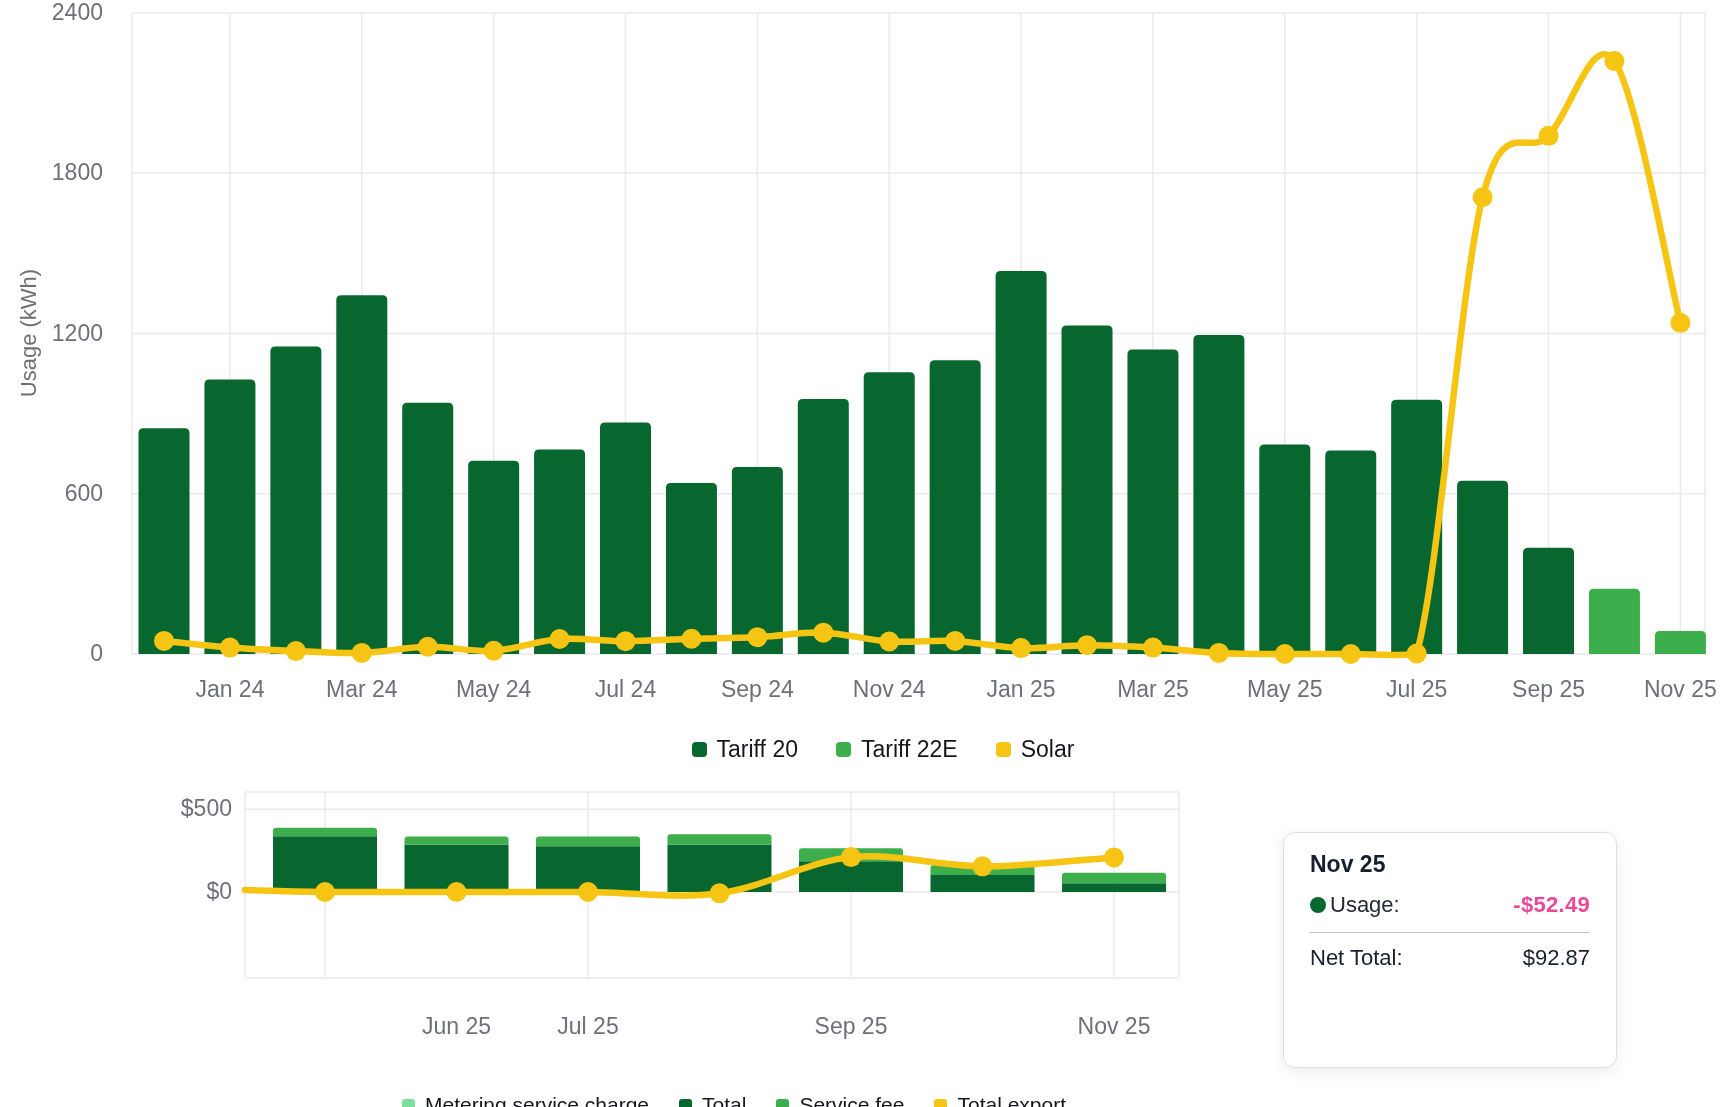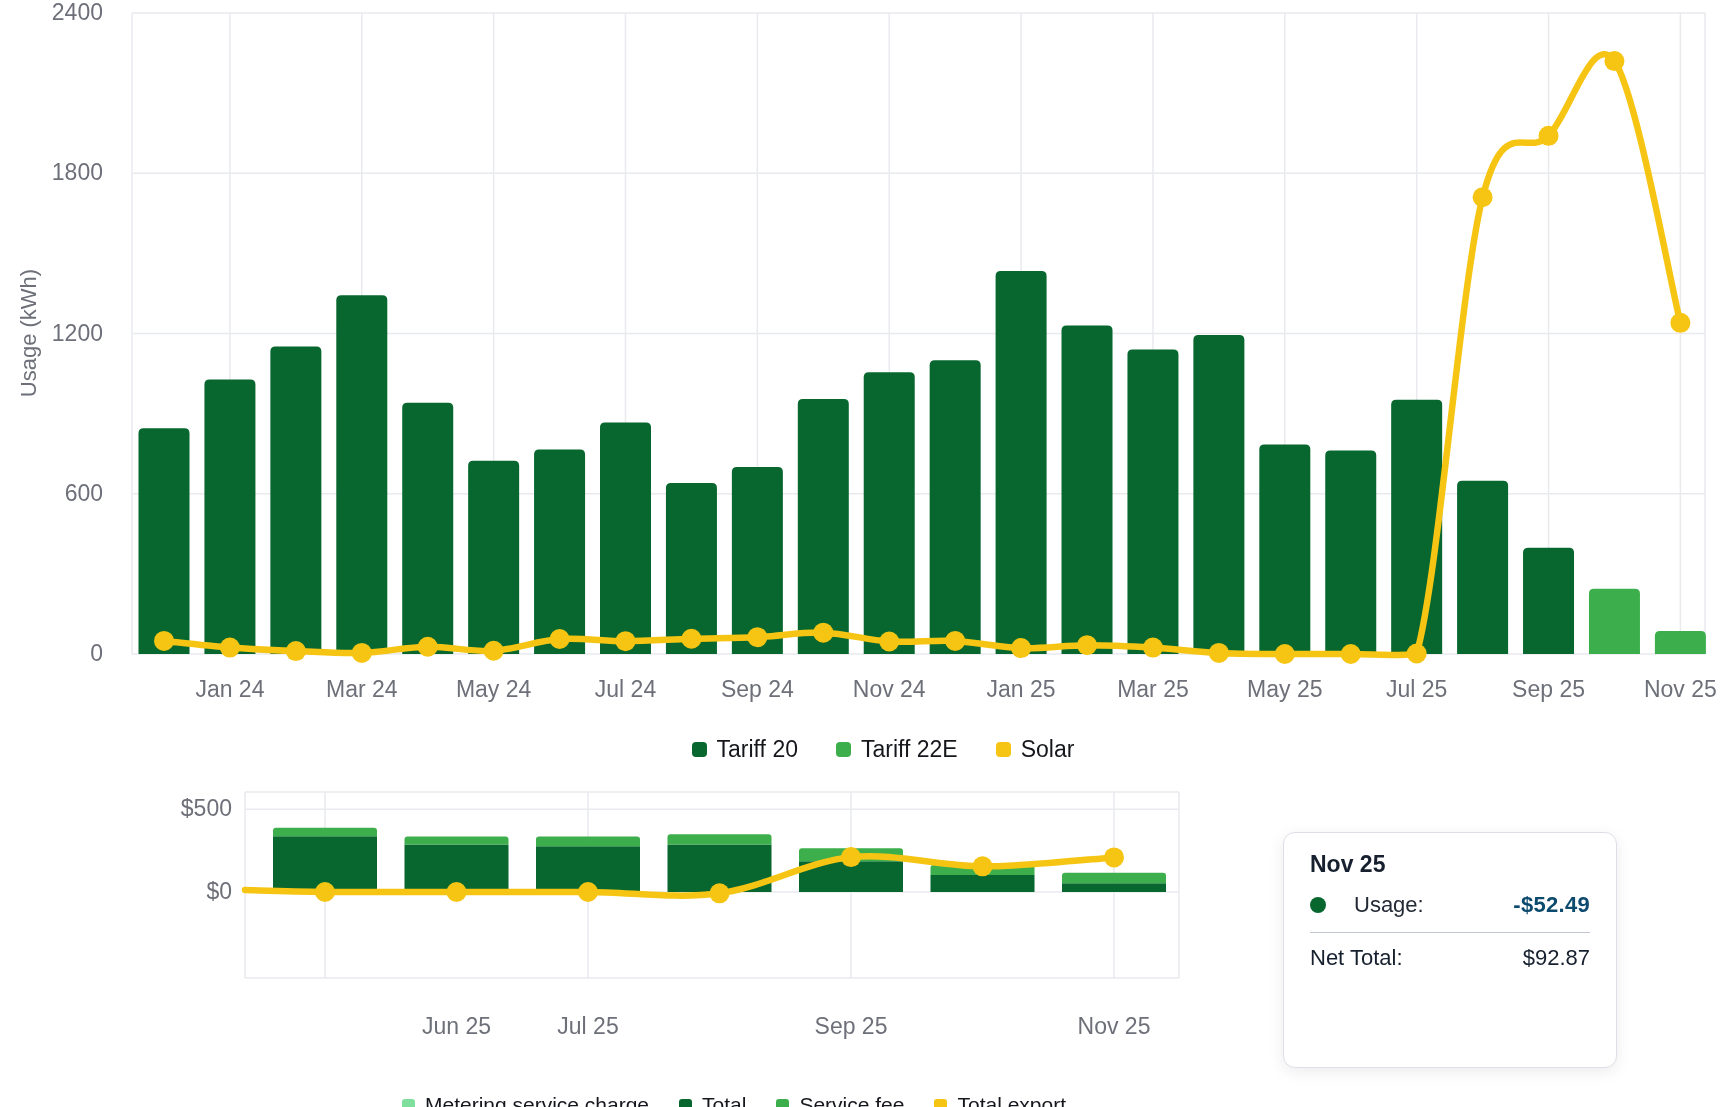--- a/index.html
+++ b/index.html
@@ -11,23 +11,23 @@
   #legend-bottom{top:1090px;left:245px;width:934px;height:30px;gap:30px;}
   .leg-item{display:flex;align-items:center;gap:10px;cursor:pointer;}
   .leg-item .sw{width:15px;height:15px;border-radius:4px;display:inline-block;}
   #legend-bottom .leg-item .sw{width:13px;height:13px;border-radius:3px;}
   #legend-top .leg-item span.lbl{font-size:23px;color:#15171c;}
   #legend-bottom .leg-item span.lbl{font-size:21px;color:#15171c;}
   #tooltip{position:absolute;left:1283px;top:832px;width:334px;height:236px;box-sizing:border-box;
      background:#fff;border:1px solid #dcdfe6;border-radius:12px;box-shadow:0 4px 16px rgba(0,0,0,.08);
      padding:18px 26px 16px 26px;}
   #tooltip .tt-title{font-size:23px;font-weight:bold;color:#17202e;margin-bottom:12px;}
-  .tt-row{display:flex;align-items:center;gap:28px;height:30px;margin-bottom:10px;font-size:22px;color:#232a35;}
+  .tt-row{display:flex;align-items:center;gap:4px;height:30px;margin-bottom:10px;font-size:22px;color:#232a35;}
   .tt-row .dot{width:16px;height:16px;border-radius:50%;flex:none;}
-  .tt-row .val{margin-left:auto;font-weight:bold;color:#0c4a6e;letter-spacing:.3px;}
+  .tt-row .val{margin-left:auto;font-weight:bold;color:#ec4899;letter-spacing:.3px;}
   .tt-div{border-top:1px solid #c2c7cf;margin:12px 0 10px 0;}
   .tt-total{display:flex;align-items:center;font-size:22px;font-weight:normal;color:#17202e;height:30px;}
   .tt-total .val{margin-left:auto;}
 </style>
 </head>
 <body>
 
 <div id="app">
 
   <svg id="charts" width="1722" height="1107" viewBox="0 0 1722 1107">

